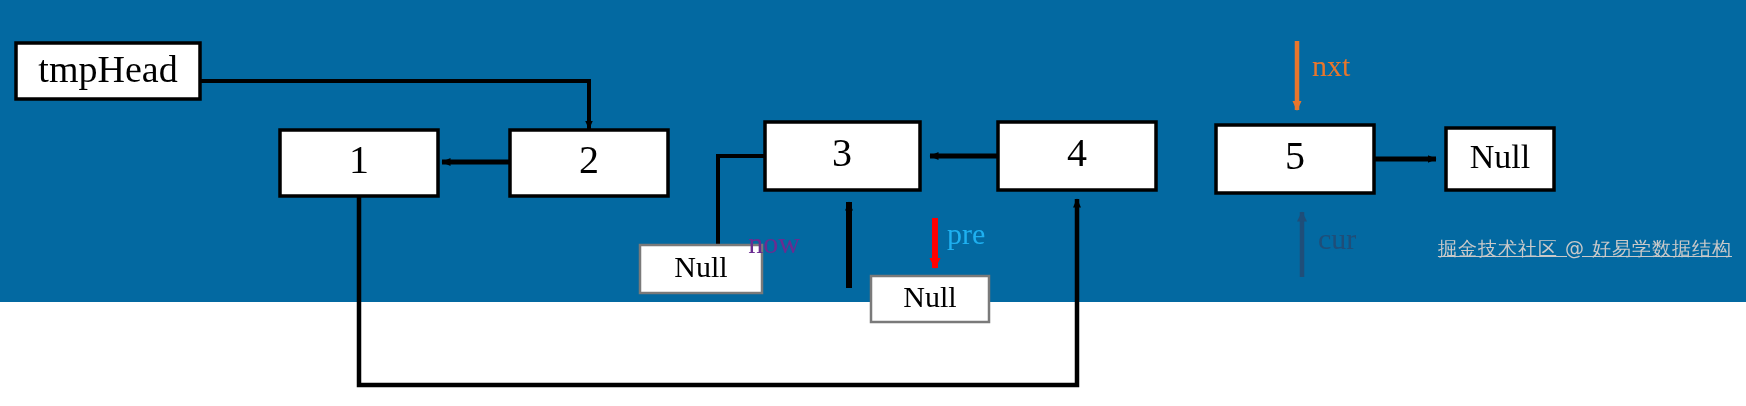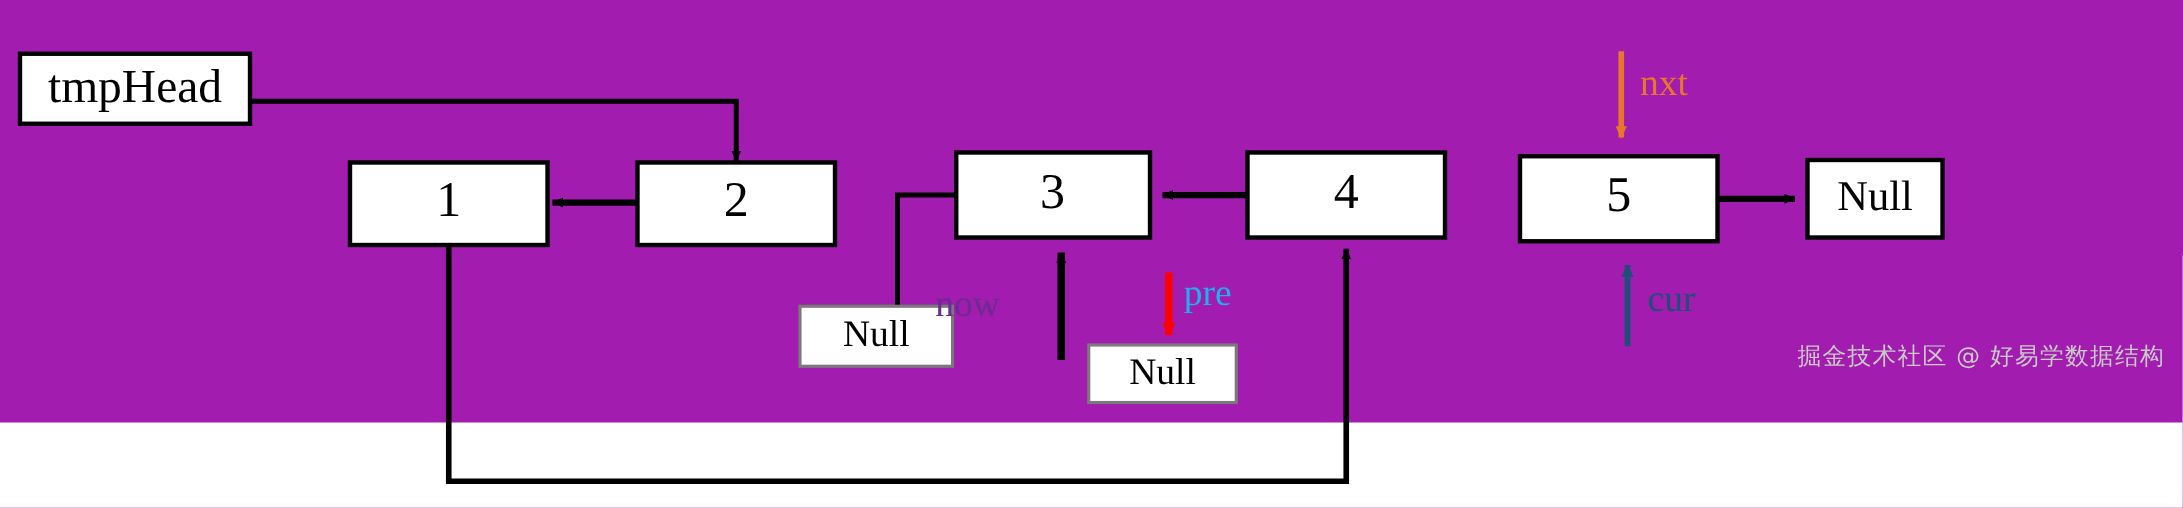--- a/index.html
+++ b/index.html
@@ -1,30 +1,30 @@
 <!DOCTYPE html>
 <html><head>
 <meta charset="utf-8">
 <style>
   html,body{margin:0;padding:0;background:#ffffff;}
   body{
     font-family:"Liberation Serif", serif;
     width:1746px;height:406px;overflow:hidden;position:relative;
   }
-  #stage{position:relative;width:1746px;height:338px;background:#a21caf;}
+  #stage{position:relative;width:1746px;height:302px;background:#0369a1;}
   svg#canvas{position:absolute;left:0;top:0;width:1746px;height:406px;}
   .node-label{
     font-family:"Liberation Serif", serif;
     fill:#000;text-anchor:middle;dominant-baseline:middle;
   }
   .ptr-label{font-family:"Liberation Serif", serif;dominant-baseline:middle;}
   .wm{
     position:absolute;right:14px;bottom:40px;
     font-family:"DejaVu Sans", sans-serif;
-    font-size:19px;color:#c9c9c9;white-space:nowrap;letter-spacing:1px;
+    font-size:19px;color:#c9c9c9;white-space:nowrap;letter-spacing:1px;text-decoration:underline;
   }
 </style>
 </head>
 <body>
 
 <div id="stage">
 
   <svg id="canvas" viewBox="0 0 1746 406">
     <defs>
       <marker id="ah-black" markerWidth="10" markerHeight="10" refX="8.5" refY="4" orient="auto" markerUnits="userSpaceOnUse">

